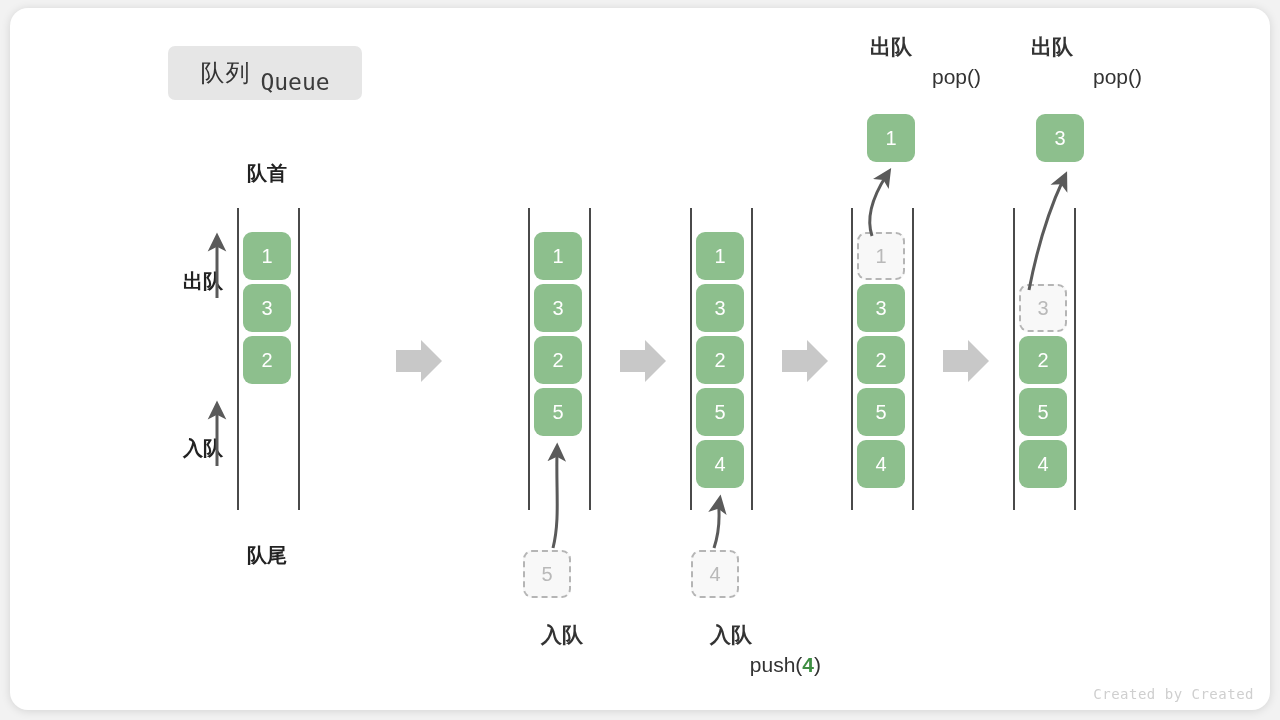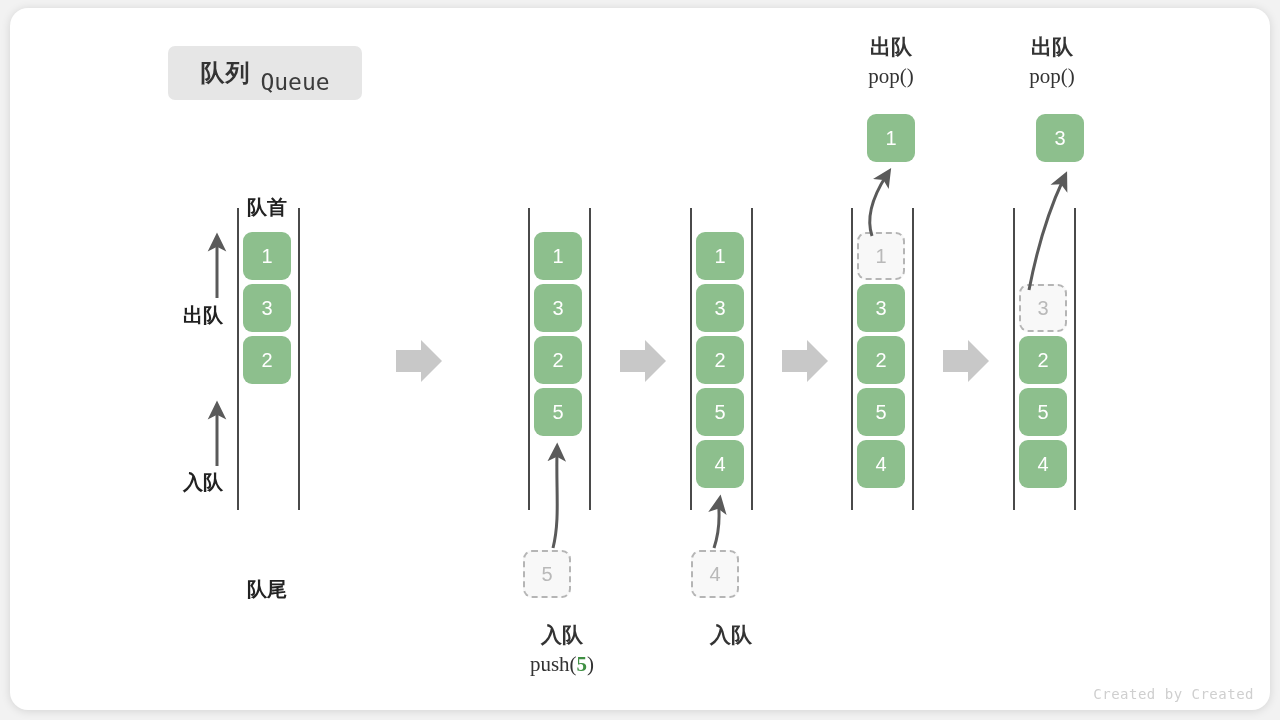--- a/index.html
+++ b/index.html
@@ -41,33 +41,33 @@
     height: 54px;
     background: #e6e6e6;
     border-radius: 7px;
     display: flex;
     align-items: center;
     justify-content: center;
     gap: 10px;
   }
   .title-cn {
     font-size: 24px;
-    font-weight: bold;
+    font-weight: normal;
     color: #333333;
     letter-spacing: 1px;
   }
   .title-en {
     font-family: "DejaVu Sans Mono", monospace;
     font-size: 23px;
     color: #3c3c3c;
     margin-top: 17px;
   }
 
   
-  .abs { position: absolute; margin-top: 34px; }
+  .abs { position: absolute; }
 
   .head-label, .tail-label {
     font-size: 20px;
     font-weight: bold;
     color: #222222;
     text-align: center;
     width: 120px;
   }
 
   .side-label {
@@ -112,25 +112,26 @@
     text-align: center;
     line-height: 1.42;
   }
   .op-cn {
     font-size: 21px;
     font-weight: bold;
     color: #333333;
     display: block;
   }
   .op-code {
-    font-family: Liberation Serif, serif;
+    font-family: Liberation Sans, sans-serif;
     font-size: 21px;
     color: #333333;
     display: block;
     white-space: pre;
+    text-align: right;
   }
   .op-arg { color: #3f8f43; font-weight: bold; }
 
   .credit {
     position: absolute;
     right: 26px;
     bottom: 18px;
     font-family: "DejaVu Sans Mono", monospace;
     font-size: 14px;
     color: #cfcfcf;
@@ -175,36 +176,36 @@
 
   <div class="box" style="left:534px; top:232px;">1</div>
   <div class="box" style="left:534px; top:284px;">3</div>
   <div class="box" style="left:534px; top:336px;">2</div>
   <div class="box" style="left:534px; top:388px;">5</div>
 
   <div class="box ghost" style="left:523px; top:550px;">5</div>
 
   <div class="op-caption" style="left:472px; top:620px;">
     <span class="op-cn">入队</span>
-    <span class="op-code"><span>push(</span><span class="op-arg">5</span><span>)</span></span>
   </div>
 
   <div class="rail" style="left:690px; top:208px; height:302px;"></div>
   <div class="rail" style="left:751px; top:208px; height:302px;"></div>
 
   <div class="box" style="left:696px; top:232px;">1</div>
   <div class="box" style="left:696px; top:284px;">3</div>
   <div class="box" style="left:696px; top:336px;">2</div>
   <div class="box" style="left:696px; top:388px;">5</div>
   <div class="box" style="left:696px; top:440px;">4</div>
 
   <div class="box ghost" style="left:691px; top:550px;">4</div>
 
   <div class="op-caption" style="left:641px; top:620px;">
     <span class="op-cn">入队</span>
+    <span class="op-code"><span>push(</span><span class="op-arg">4</span><span>)</span></span>
   </div>
 
   <div class="op-caption" style="left:801px; top:32px;">
     <span class="op-cn">出队</span>
     <span class="op-code">pop()</span>
   </div>
 
   <div class="box" style="left:867px; top:114px;">1</div>
 
   <div class="rail" style="left:851px; top:208px; height:302px;"></div>

